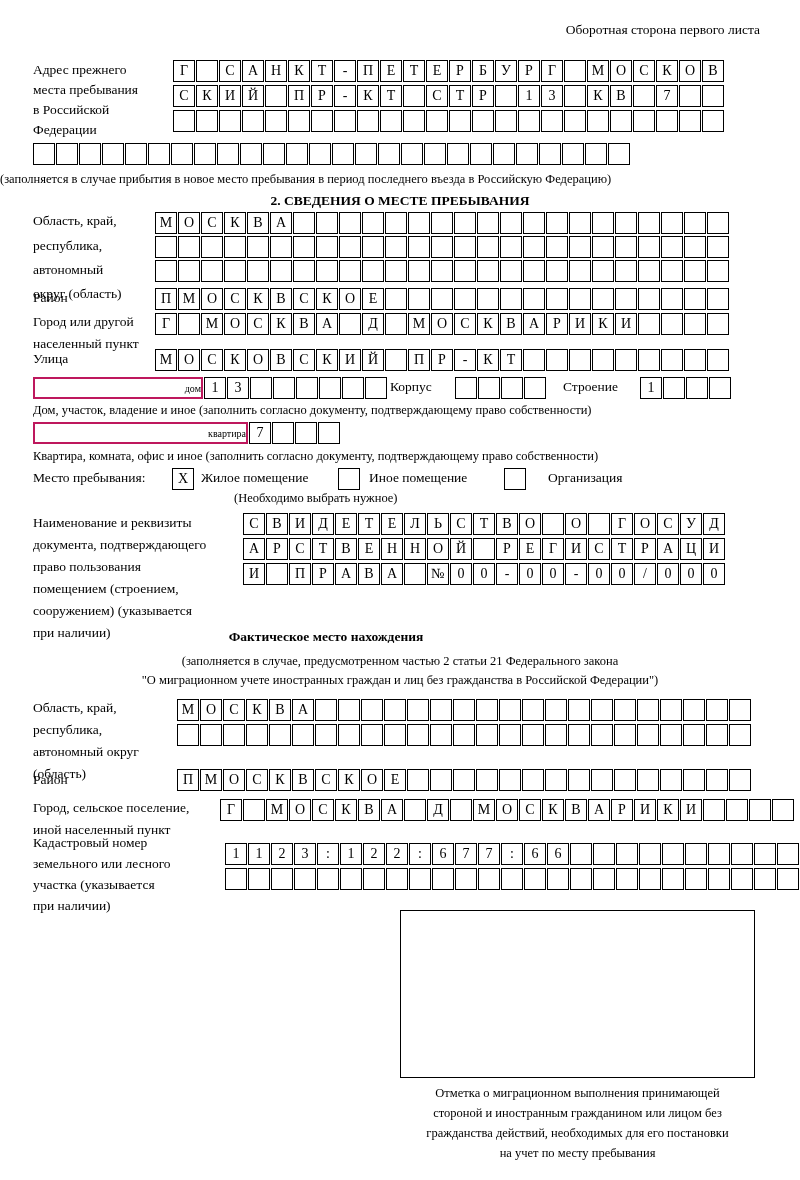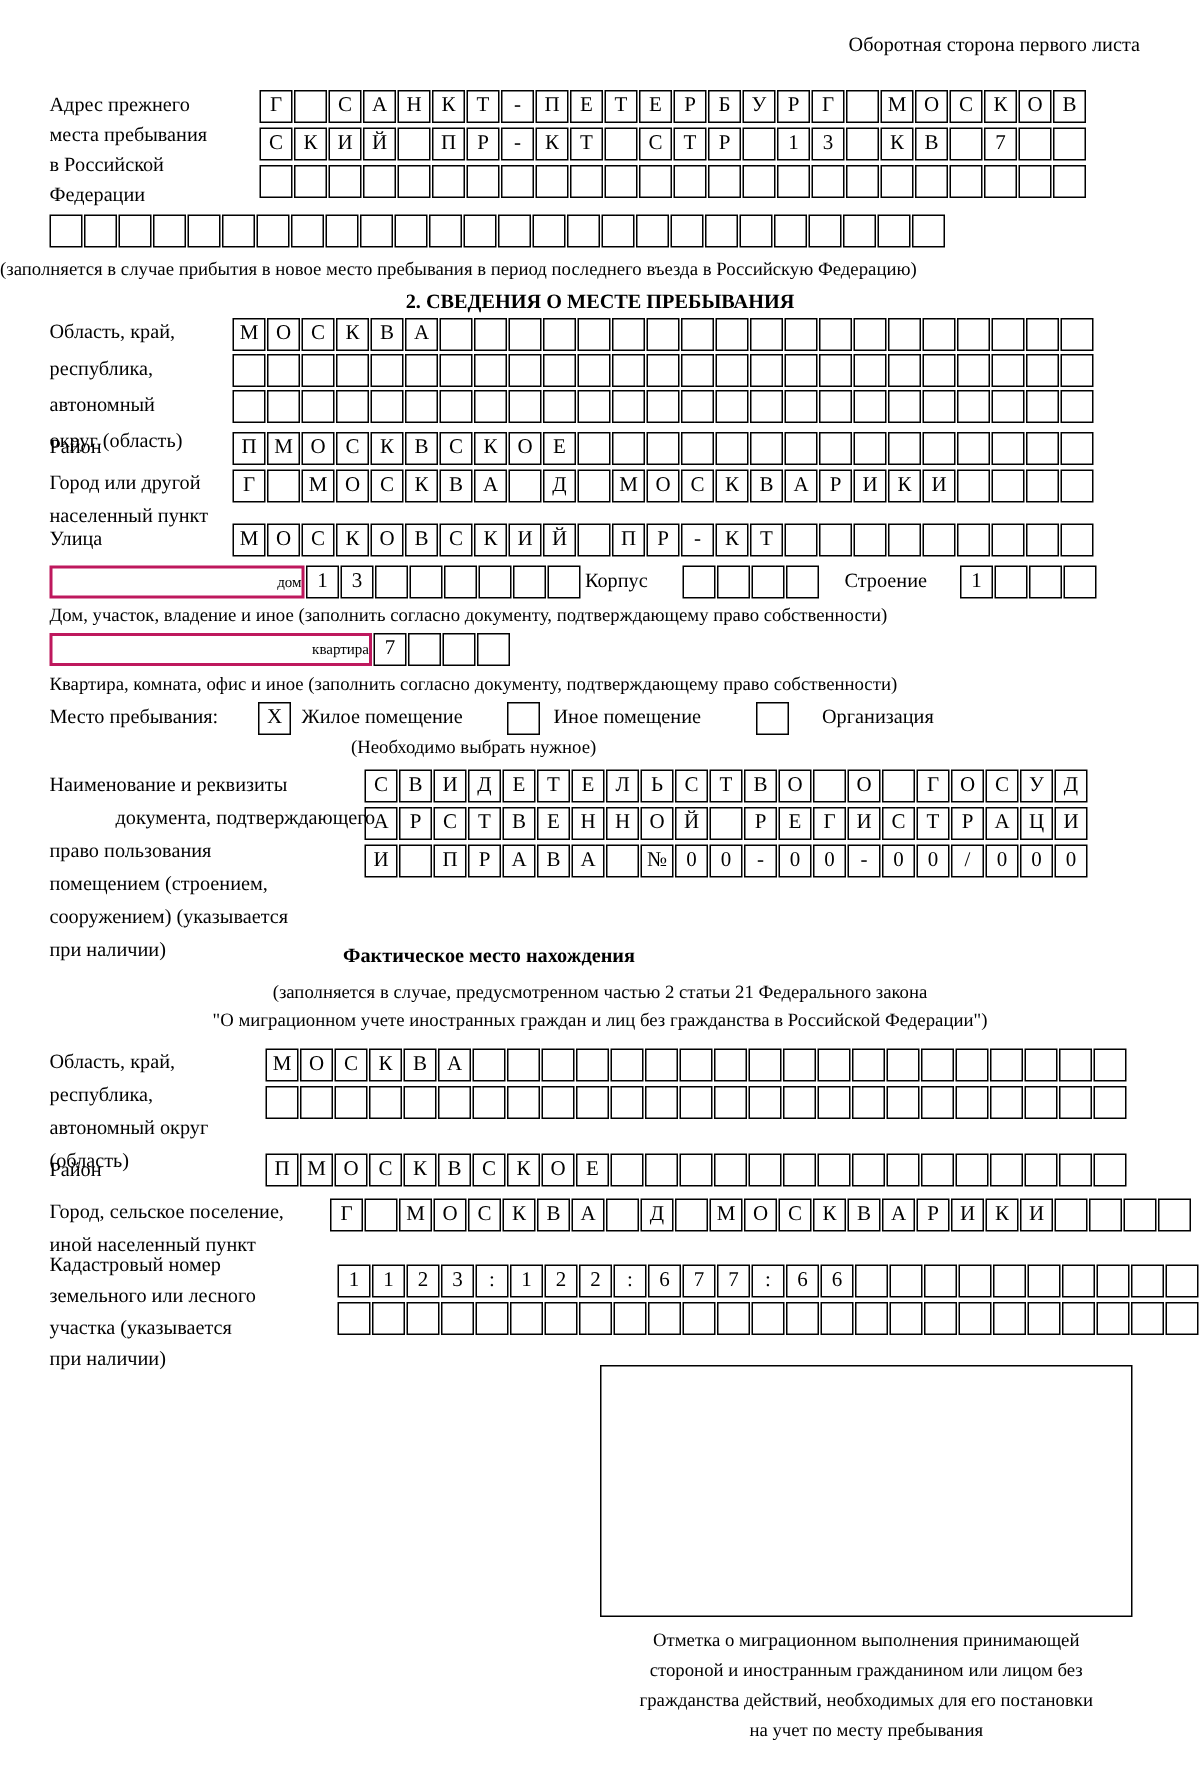--- a/index.html
+++ b/index.html
@@ -395,21 +395,21 @@
   <div class="txt lbl" style="left:33px;top:470px;">Место пребывания:</div>
   <div class="chk" style="position:absolute;left:172px;top:468px;">X</div>
   <div class="txt lbl" style="left:201px;top:470px;">Жилое помещение</div>
   <div class="chk" style="position:absolute;left:338px;top:468px;"></div>
   <div class="txt lbl" style="left:369px;top:470px;">Иное помещение</div>
   <div class="chk" style="position:absolute;left:504px;top:468px;"></div>
   <div class="txt lbl" style="left:548px;top:470px;text-align:center;">Организация</div>
   <div class="txt lbl-sm" style="left:234px;top:491px;">(Необходимо выбрать нужное)</div>
 
   <div class="txt lbl" style="left:33px;top:515px;">Наименование и реквизиты</div>
-  <div class="txt lbl" style="left:33px;top:537px;margin-left:44px;">документа, подтверждающего</div>
+  <div class="txt lbl" style="left:33px;top:537px;">документа, подтверждающего</div>
   <div class="txt lbl" style="left:33px;top:559px;">право пользования</div>
   <div class="txt lbl" style="left:33px;top:581px;text-align:right;">помещением (строением,</div>
   <div class="txt lbl" style="left:33px;top:603px;">сооружением) (указывается</div>
   <div class="txt lbl" style="left:33px;top:625px;">при наличии)</div>
 
   <div class="row" id="s2-doc-0" style="left:243px;top:513px;">
       <div class="cell filled">С</div>
       <div class="cell filled">В</div>
       <div class="cell filled">И</div>
       <div class="cell filled">Д</div>

